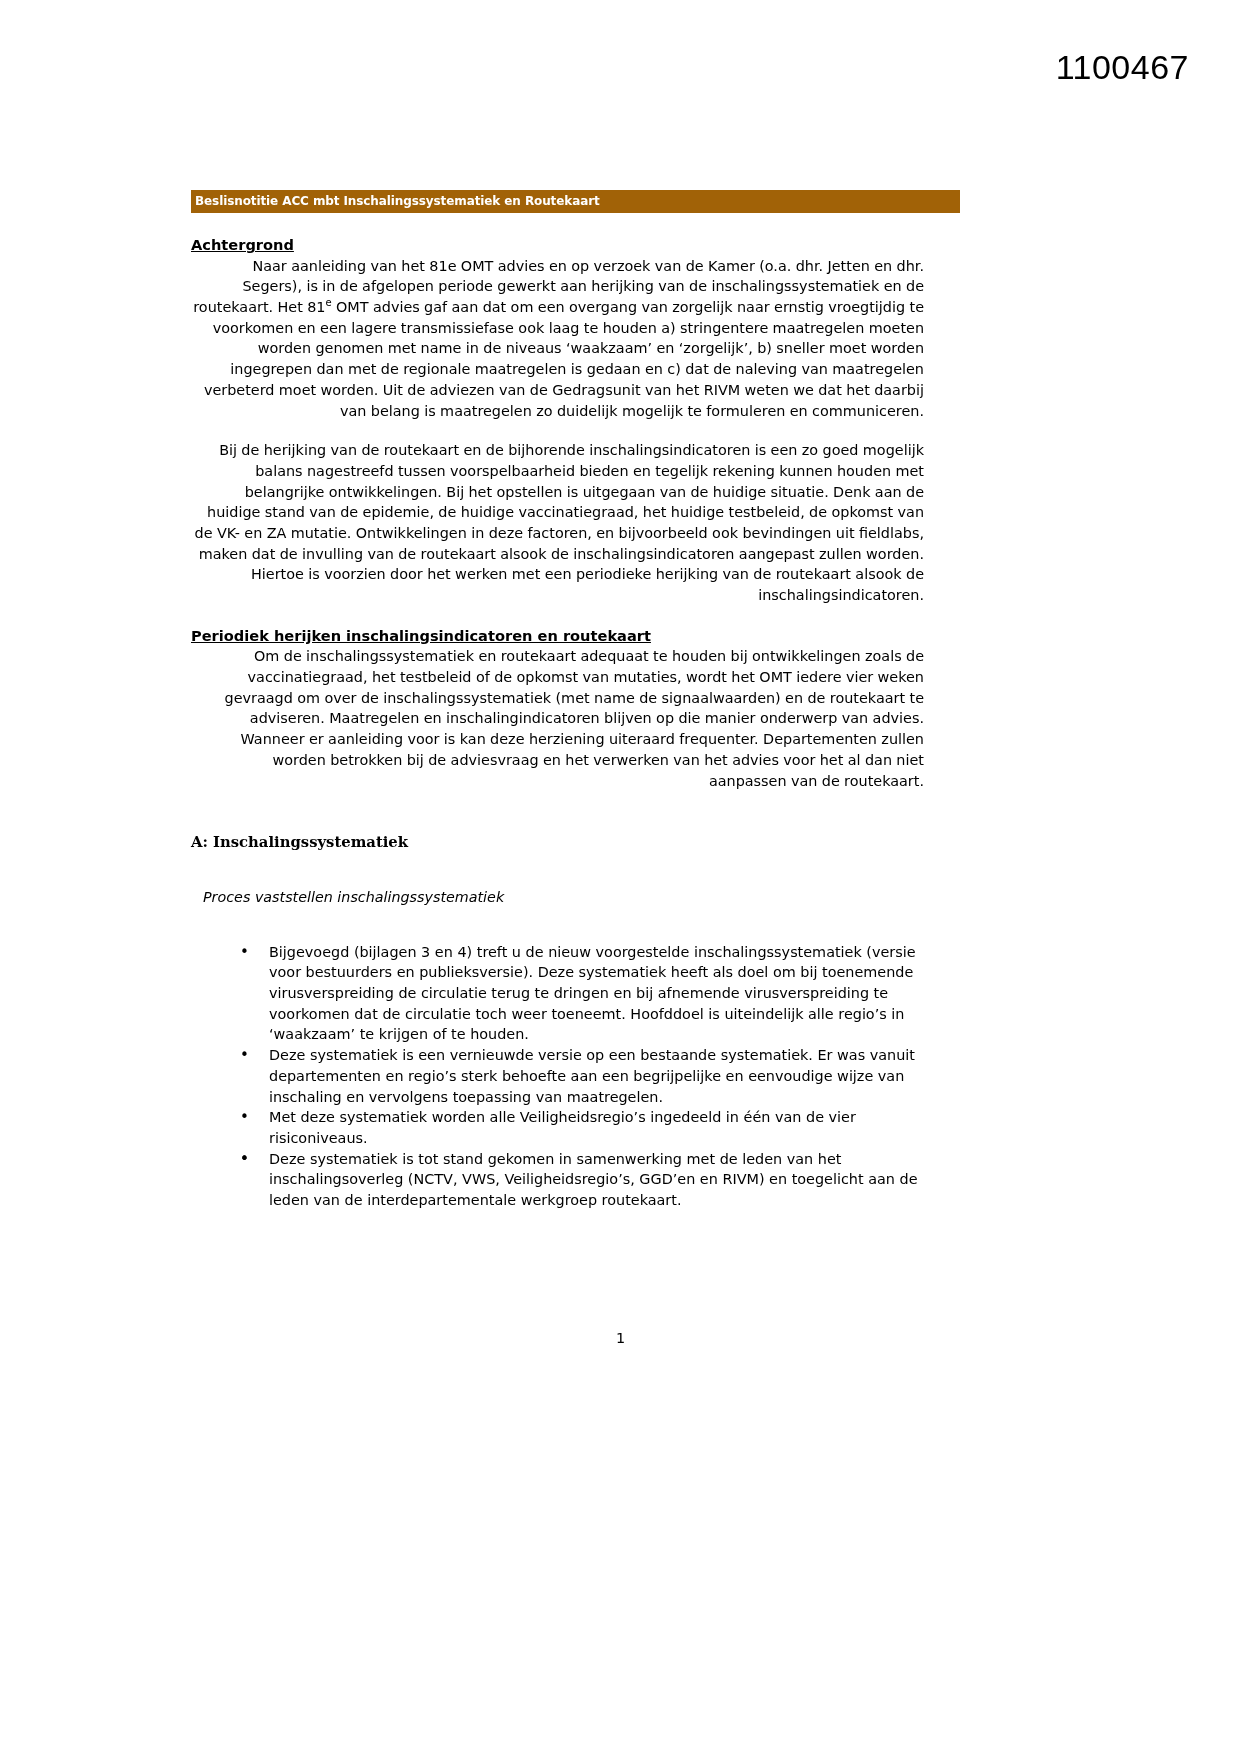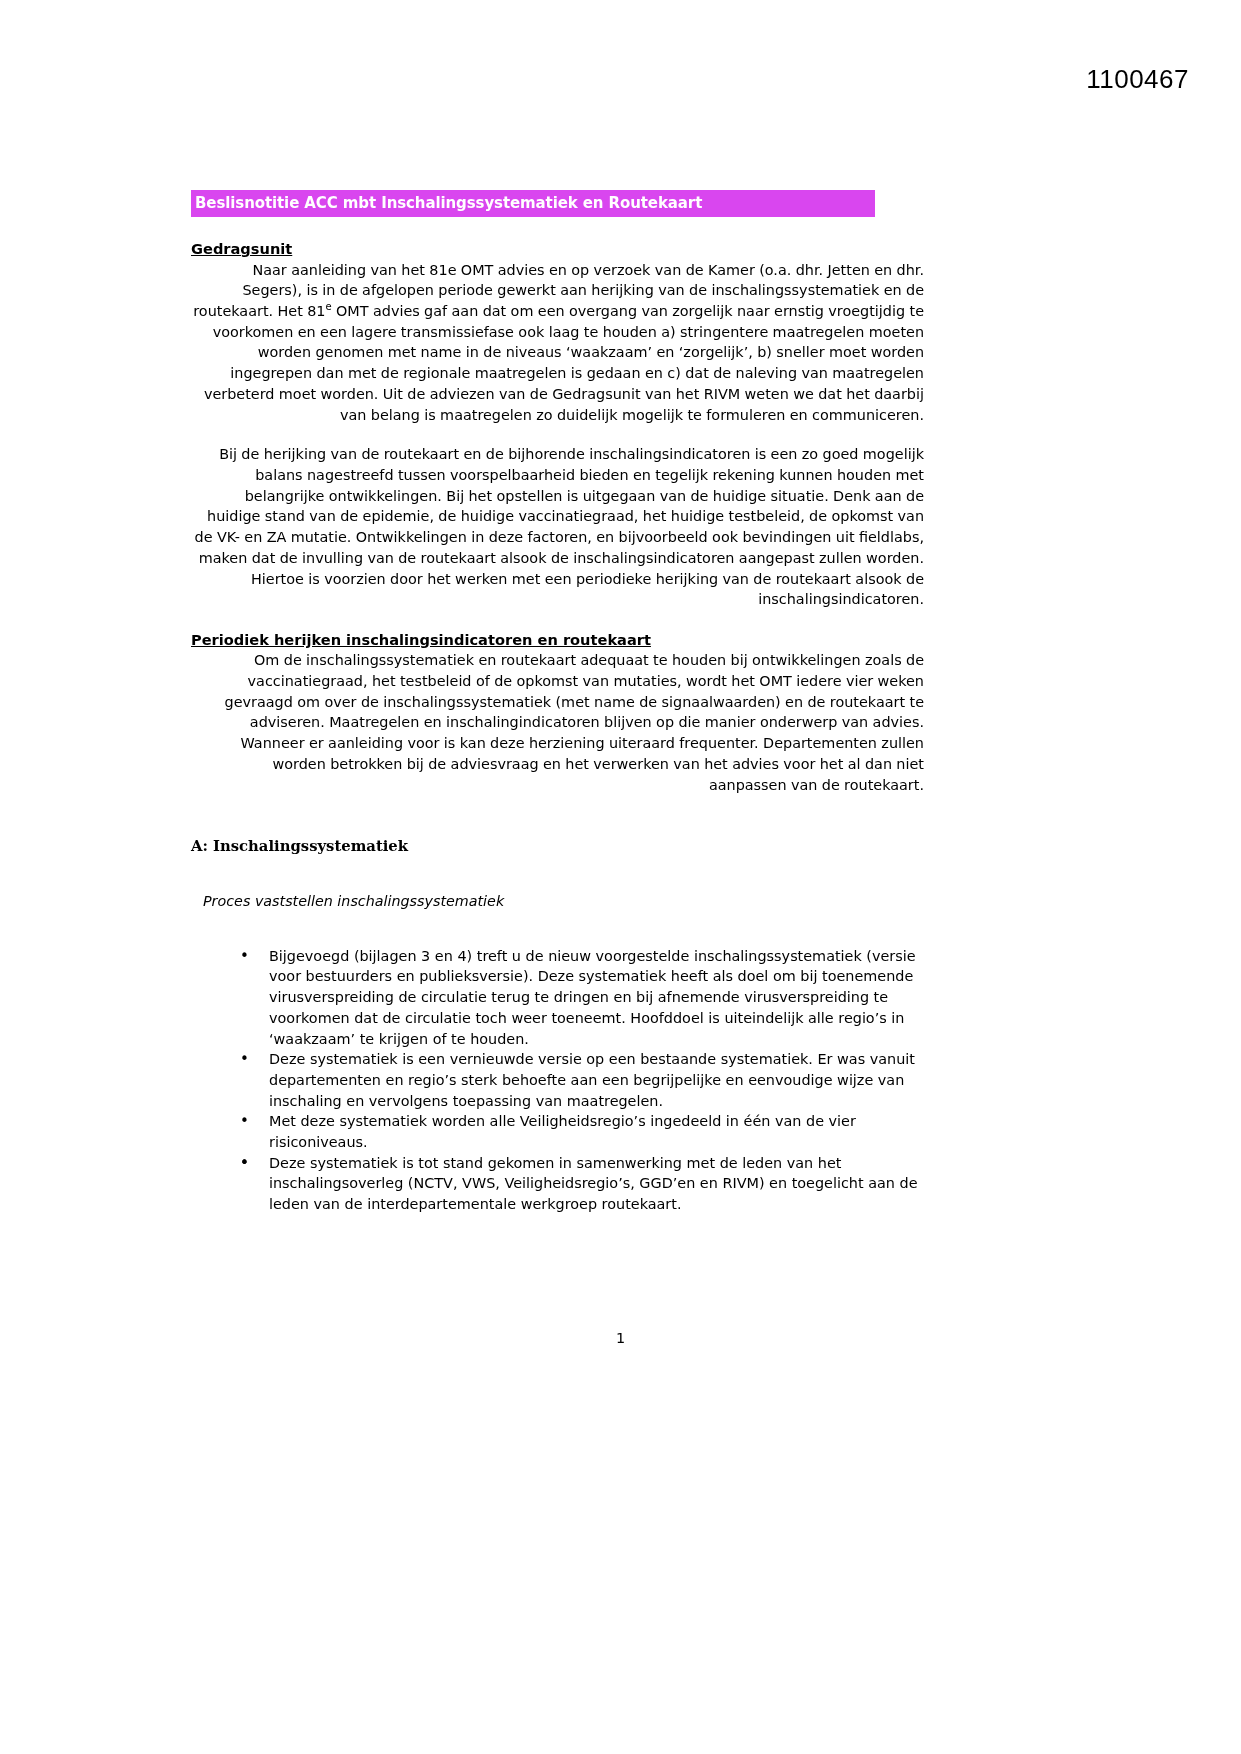--- a/index.html
+++ b/index.html
@@ -15,45 +15,45 @@
     position: relative;
     width: 1241px;
     height: 1754px;
     background: #ffffff;
     overflow: hidden;
   }
 
   
   .doc-number {
     position: absolute;
-    top: 64px;
+    top: 48px;
     right: 52px;
-    font-size: 26px;
+    font-size: 34px;
     letter-spacing: 0.5px;
     font-family: "Liberation Sans", sans-serif;
     white-space: nowrap;
   }
 
   
   .content {
     position: absolute;
     left: 191px;
     top: 190px;
     width: 733px;
   }
 
   
   .title-banner {
-    background: #d946ef;
+    background: #a16207;
     color: #ffffff;
     font-weight: bold;
-    font-size: 15px;
+    font-size: 12px;
     line-height: 1.35;
     padding: 3px 4px 4px 4px;
-    width: 684px;
+    width: 769px;
     box-sizing: border-box;
     font-family: "DejaVu Sans", sans-serif;
     letter-spacing: -0.1px;
   }
 
   
   h2.section-head {
     font-size: 14.6px;
     font-weight: bold;
     text-decoration: underline;
@@ -140,21 +140,21 @@
 <body>
 
 <div id="page">
 
   <div class="doc-number">1100467</div>
 
   <div class="content">
 
     <div class="title-banner">Beslisnotitie ACC mbt Inschalingssystematiek en Routekaart</div>
 
-    <h2 class="section-head">Gedragsunit</h2>
+    <h2 class="section-head">Achtergrond</h2>
 
     <p class="body-text"><span>Naar aanleiding van het 81e OMT advies en op verzoek van de Kamer (o.a. dhr. Jetten en dhr. Segers), is in de afgelopen periode gewerkt aan herijking van de inschalingssystematiek en de routekaart. Het 81</span><sup class="ordinal">e</sup><span> OMT advies gaf aan dat om een overgang van zorgelijk naar ernstig vroegtijdig te voorkomen en een lagere transmissiefase ook laag te houden a) stringentere maatregelen moeten worden genomen met name in de niveaus ‘waakzaam’ en ‘zorgelijk’, b) sneller moet worden ingegrepen dan met de regionale maatregelen is gedaan en c) dat de naleving van maatregelen verbeterd moet worden. Uit de adviezen van de Gedragsunit van het RIVM weten we dat het daarbij van belang is maatregelen zo duidelijk mogelijk te formuleren en communiceren.</span></p>
 
     <div class="gap-sm"></div>
 
     <p class="body-text">Bij de herijking van de routekaart en de bijhorende inschalingsindicatoren is een zo goed mogelijk balans nagestreefd tussen voorspelbaarheid bieden en tegelijk rekening kunnen houden met belangrijke ontwikkelingen. Bij het opstellen is uitgegaan van de huidige situatie. Denk aan de huidige stand van de epidemie, de huidige vaccinatiegraad, het huidige testbeleid, de opkomst van de VK- en ZA mutatie.  Ontwikkelingen in deze factoren, en bijvoorbeeld ook bevindingen uit fieldlabs, maken dat de invulling van de routekaart alsook de inschalingsindicatoren aangepast zullen worden. Hiertoe is voorzien door het werken met een periodieke herijking van de routekaart alsook de inschalingsindicatoren.</p>
 
     <h2 class="section-head spaced-top">Periodiek herijken inschalingsindicatoren en routekaart</h2>
 
     <p class="body-text">Om de inschalingssystematiek en routekaart adequaat te houden bij ontwikkelingen zoals de vaccinatiegraad, het testbeleid of de opkomst van mutaties, wordt het OMT iedere vier weken gevraagd om over de inschalingssystematiek (met name de signaalwaarden) en de routekaart te adviseren. Maatregelen en inschalingindicatoren blijven op die manier onderwerp van advies. Wanneer er aanleiding voor is kan deze herziening uiteraard frequenter. Departementen zullen worden betrokken bij de adviesvraag en het verwerken van het advies voor het al dan niet aanpassen van de routekaart.</p>

